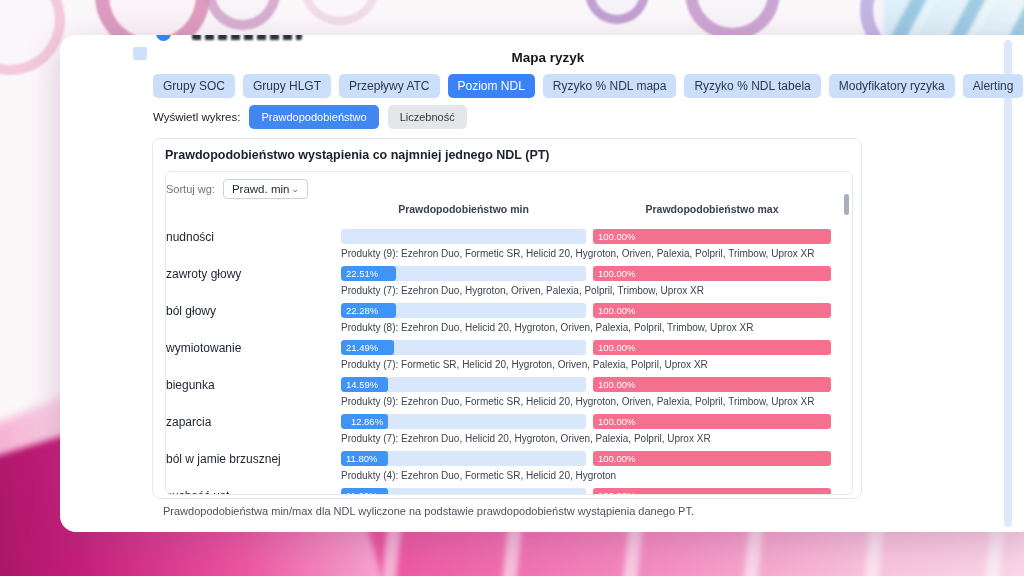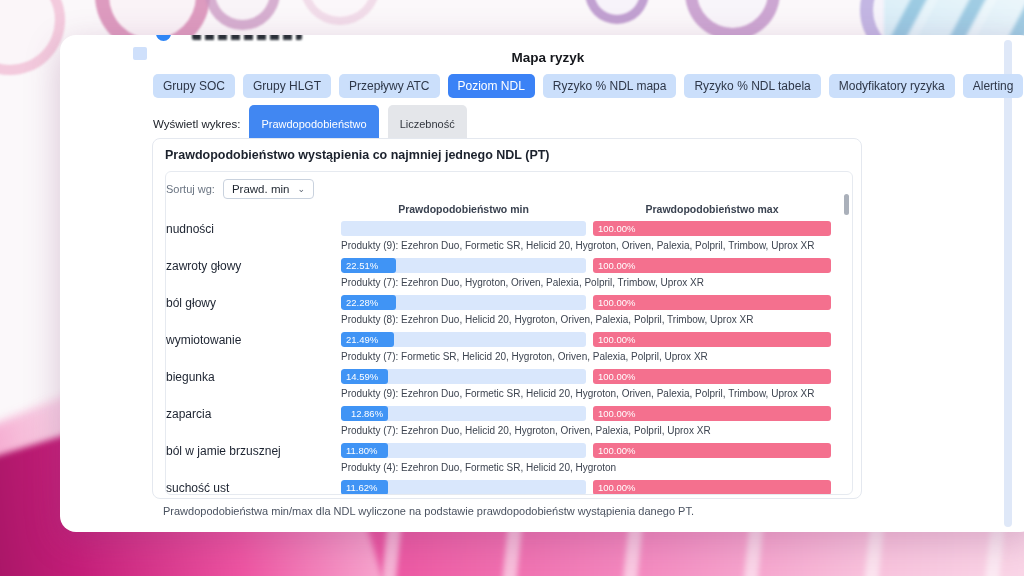--- a/index.html
+++ b/index.html
@@ -58,42 +58,42 @@
   .page-title { position:absolute; left:0; right:0; top:15px; text-align:center;
     font-size:13.5px; font-weight:bold; color:#15171c; }
 
   .tabs { position:absolute; left:93px; top:39px; display:flex; gap:8px; }
   .tab { font-size:12px; color:#2e3748; background:#cbdffb; border:none; border-radius:5px;
     padding:5px 10px; cursor:pointer; white-space:nowrap; font-family:inherit; }
   .tab.active { background:#3b82f6; color:#ffffff; }
 
   .toggle-row { position:absolute; left:93px; top:70px; display:flex; align-items:center; gap:9px; }
   .toggle-label { font-size:11.5px; color:#20242c; }
-  .toggle-btn { font-size:11px; border:none; border-radius:5px; padding:13px 12px; cursor:pointer;
+  .toggle-btn { font-size:11px; border:none; border-radius:5px; padding:6px 12px; cursor:pointer;
     background:#e4e6ea; color:#33373f; font-family:inherit; }
   .toggle-btn.active { background:#4187f2; color:#ffffff; }
 
   
   .card { position:absolute; left:92px; top:103px; width:710px; height:361px;
     border:1px solid #e4e8ef; border-radius:8px; background:#fff; padding:9px 8px 6px 12px; }
   .card-title { font-size:12.5px; font-weight:bold; color:#1b212c; margin-bottom:9px; }
 
   .scrollbox { position:relative; border:1px solid #e6eaf0; border-radius:6px;
     height:324px; overflow:hidden; padding:7px 14px 0 0; }
   .vthumb { position:absolute; right:3px; top:22px; width:5px; height:21px;
     background:#aab0ba; border-radius:3px; }
 
   .sort-row { display:flex; align-items:center; gap:8px; margin-bottom:4px; }
   .sort-label { font-size:11px; color:#6a7482; }
-  .sort-select { display:flex; align-items:center; gap:8px; border:1px solid #c9d2de;
+  .sort-select { display:flex; align-items:center; gap:2px; border:1px solid #c9d2de;
     border-radius:4px; padding:3px 8px; font-size:11.5px; color:#1f2630; background:#fff; cursor:pointer; }
   .sort-caret { font-size:9px; color:#5a6370; }
 
   .grid { display:grid; grid-template-columns:168px 245px 238px; column-gap:7px; }
-  .col-headers { margin-bottom:6px; }
+  .col-headers { margin-bottom:14px; }
   .col-head { font-size:10.5px; font-weight:bold; color:#3a4250; text-align:center; }
 
   .row { margin-bottom:7px; }
   .row .grid-rows { display:grid; grid-template-columns:168px 245px 238px; column-gap:7px; row-gap:4px; }
   .row-label { grid-column:1; grid-row:1; font-size:12px; color:#1c2330; padding-top:1px; white-space:nowrap; }
   .bar-track { grid-column:2; grid-row:1; height:15px; background:#d9e7fc; border-radius:3px; overflow:hidden; }
   .bar-fill-min { height:100%; background:#4094f5; border-radius:3px; min-width:47px;
     font-size:9.5px; color:#fff; line-height:15px; padding-left:5px; white-space:nowrap; }
   .bar-max { grid-column:3; grid-row:1; height:15px; background:#f4708e; border-radius:3px;
     font-size:9.5px; color:#fff; line-height:15px; padding-left:5px; }

